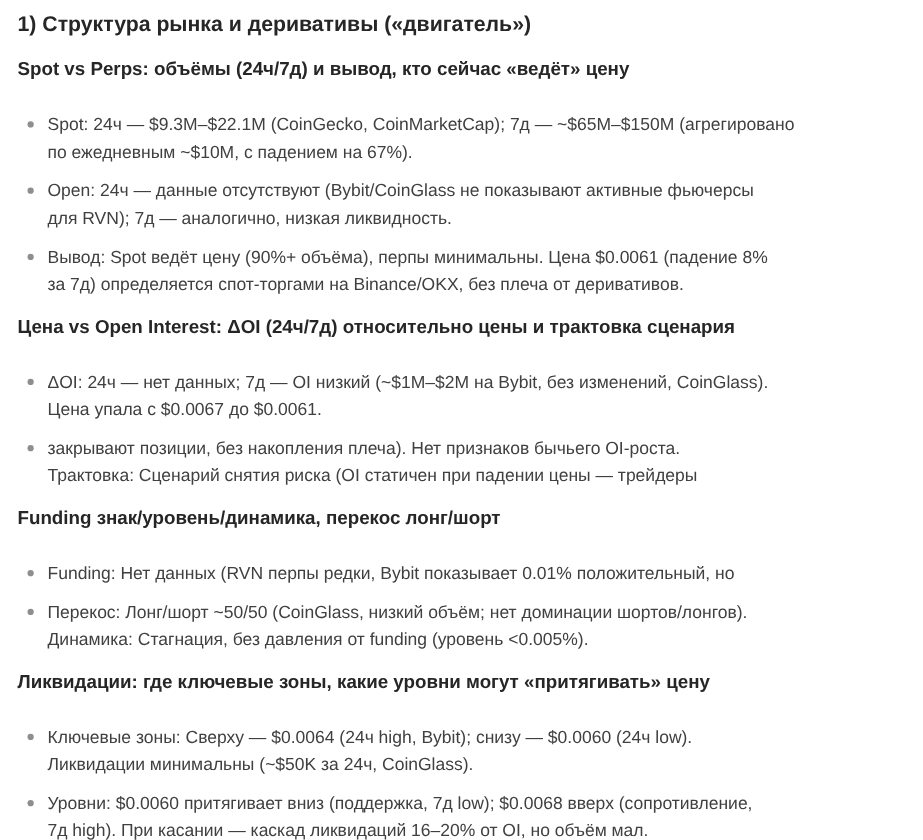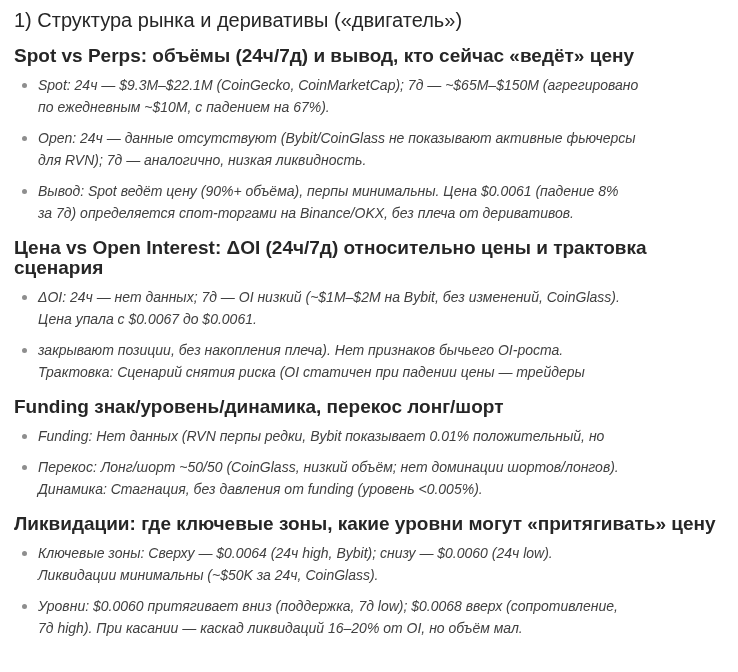--- a/index.html
+++ b/index.html
@@ -10,30 +10,30 @@
   }
   *{box-sizing:border-box;}
   html,body{margin:0;padding:0;}
   body{
     width:738px;height:672px;overflow:hidden;
     background:var(--bg);
     font-family:"Liberation Sans",sans-serif;
     padding:8px 20px 0 14px;
   }
   .page-title{
-    font-size:20px;line-height:24px;font-weight:400;
+    font-size:17px;line-height:24px;font-weight:700;
     color:var(--heading);margin:0 0 12px 0;
   }
   section{margin:0;}
   .section-heading{
-    font-size:19px;line-height:20px;font-weight:700;
+    font-size:15px;line-height:20px;font-weight:700;
     color:var(--heading);margin:14px 0 0 0;
   }
   ul.bullet-list{
-    list-style:none;margin:8px 0 0 0;padding:0 0 0 24px;font-style:italic;
+    list-style:none;margin:22px 0 0 0;padding:0 0 0 24px;
   }
   ul.bullet-list li{
     position:relative;
     font-size:14px;line-height:22px;color:var(--text);
     margin:0 0 9px 0;
   }
   ul.bullet-list li:last-child{margin-bottom:0;}
   ul.bullet-list li::before{
     content:"";position:absolute;left:-16px;top:8.5px;
     width:5px;height:5px;border-radius:50%;

